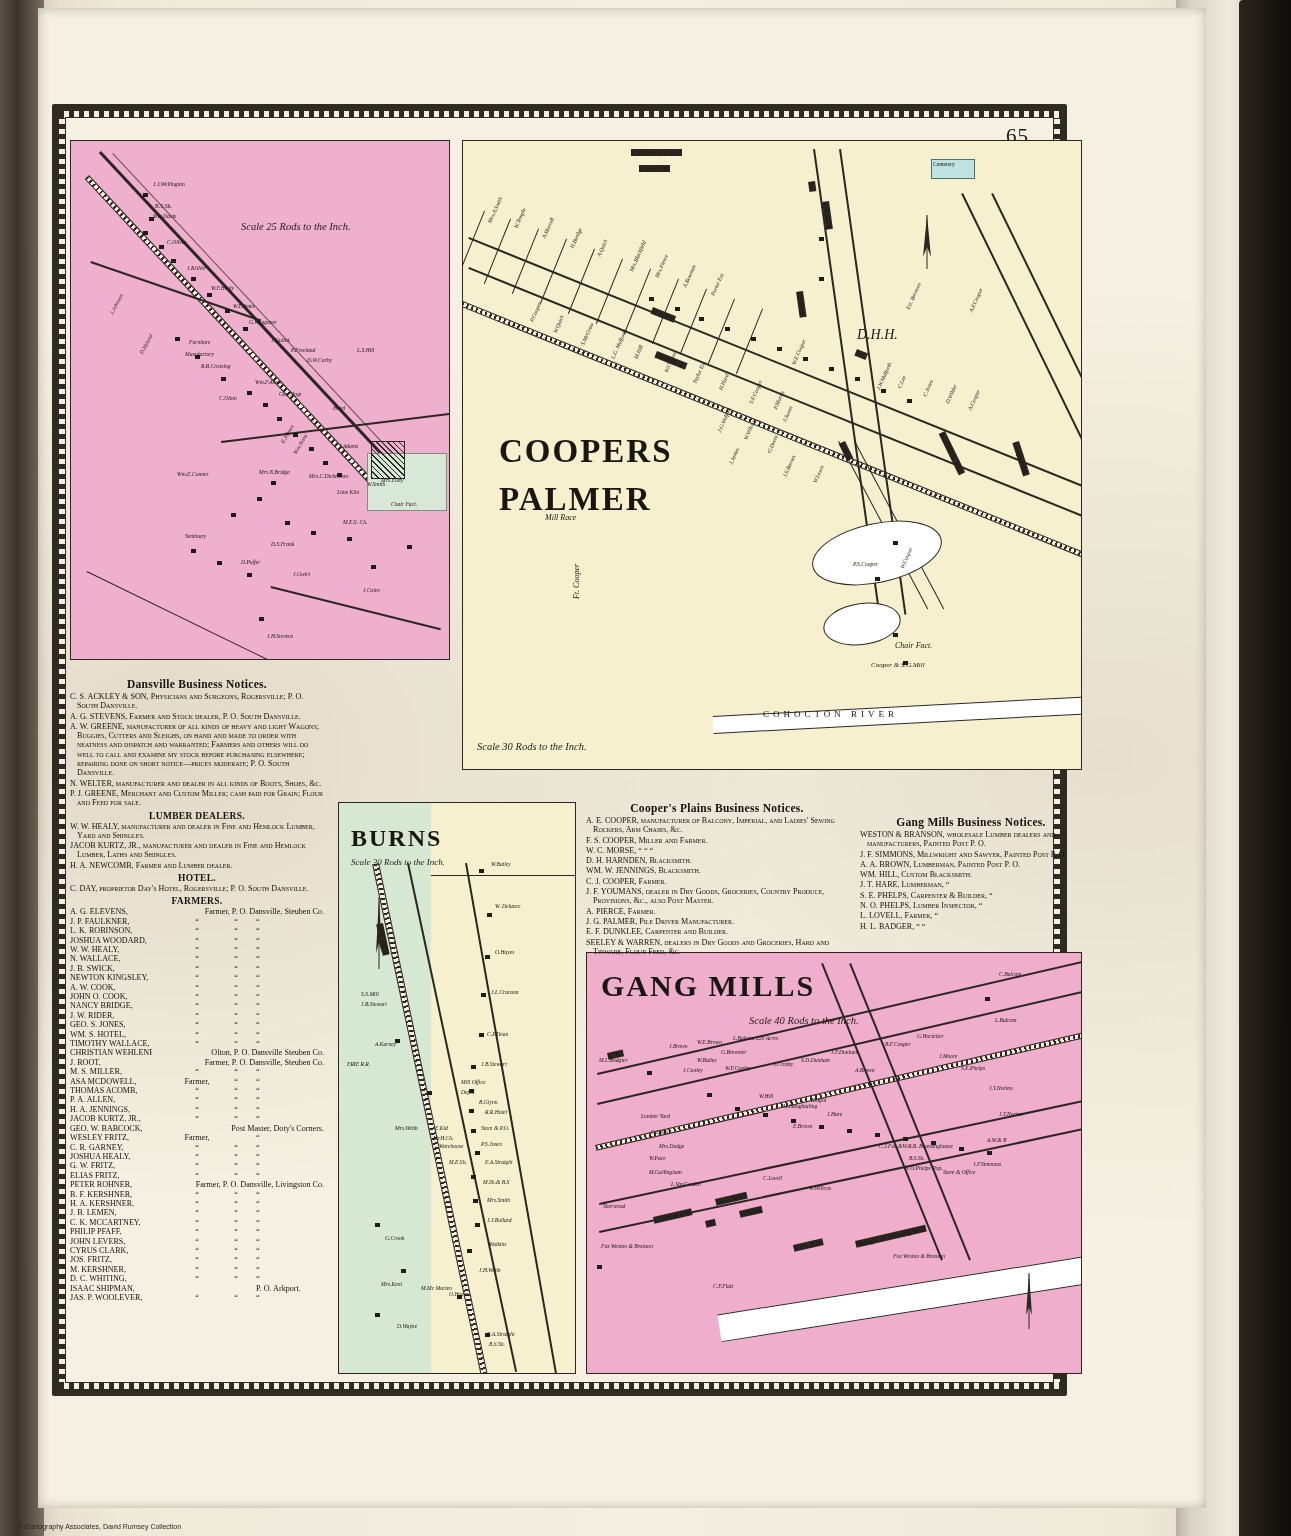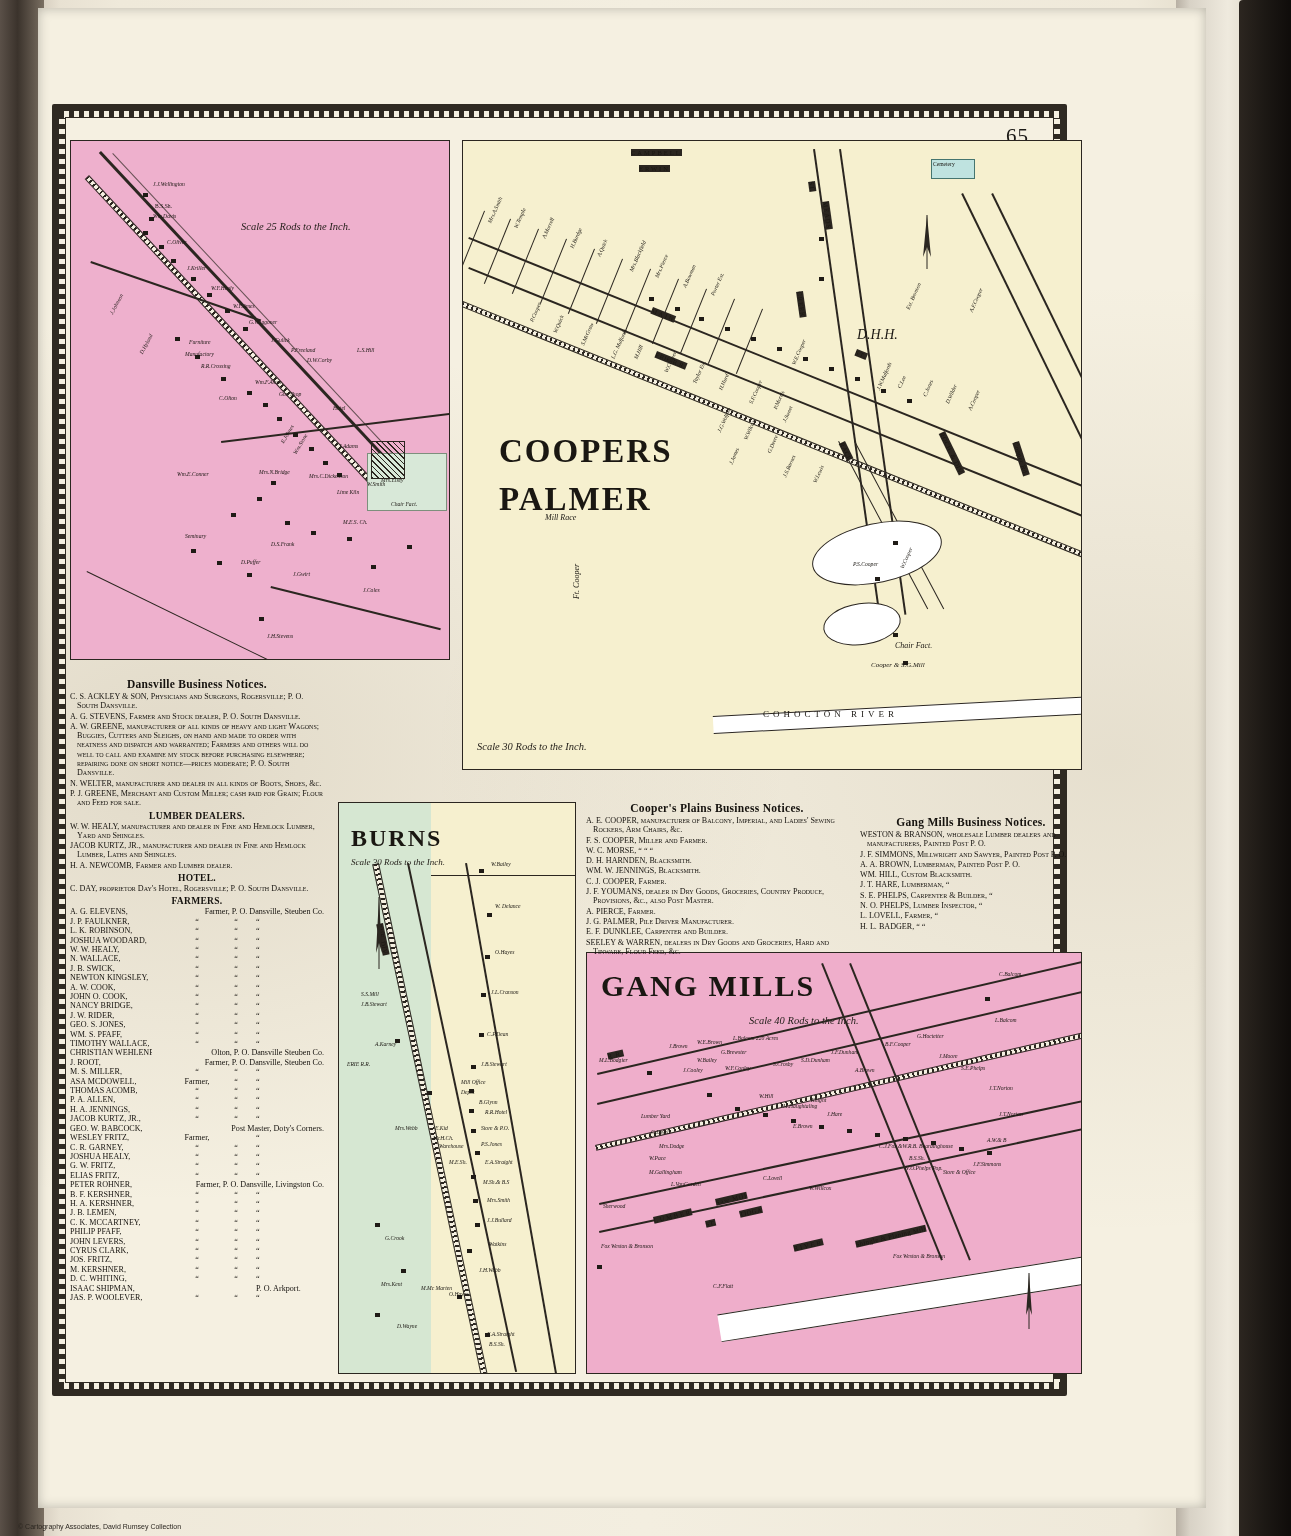--- a/index.html
+++ b/index.html
@@ -564,21 +564,21 @@
             <span class="d2">“</span>
             <span class="rest">“</span>
           </div>
           <div class="farmrow">
             <span class="nm sc">GEO. S. JONES,</span>
             <span class="d1">“</span>
             <span class="d2">“</span>
             <span class="rest">“</span>
           </div>
           <div class="farmrow">
-            <span class="nm sc">WM. S. PFAFF,</span>
+            <span class="nm sc">WM. S. HOTEL,</span>
             <span class="d1">“</span>
             <span class="d2">“</span>
             <span class="rest">“</span>
           </div>
           <div class="farmrow">
             <span class="nm sc">TIMOTHY WALLACE,</span>
             <span class="d1">“</span>
             <span class="d2">“</span>
             <span class="rest">“</span>
           </div>

